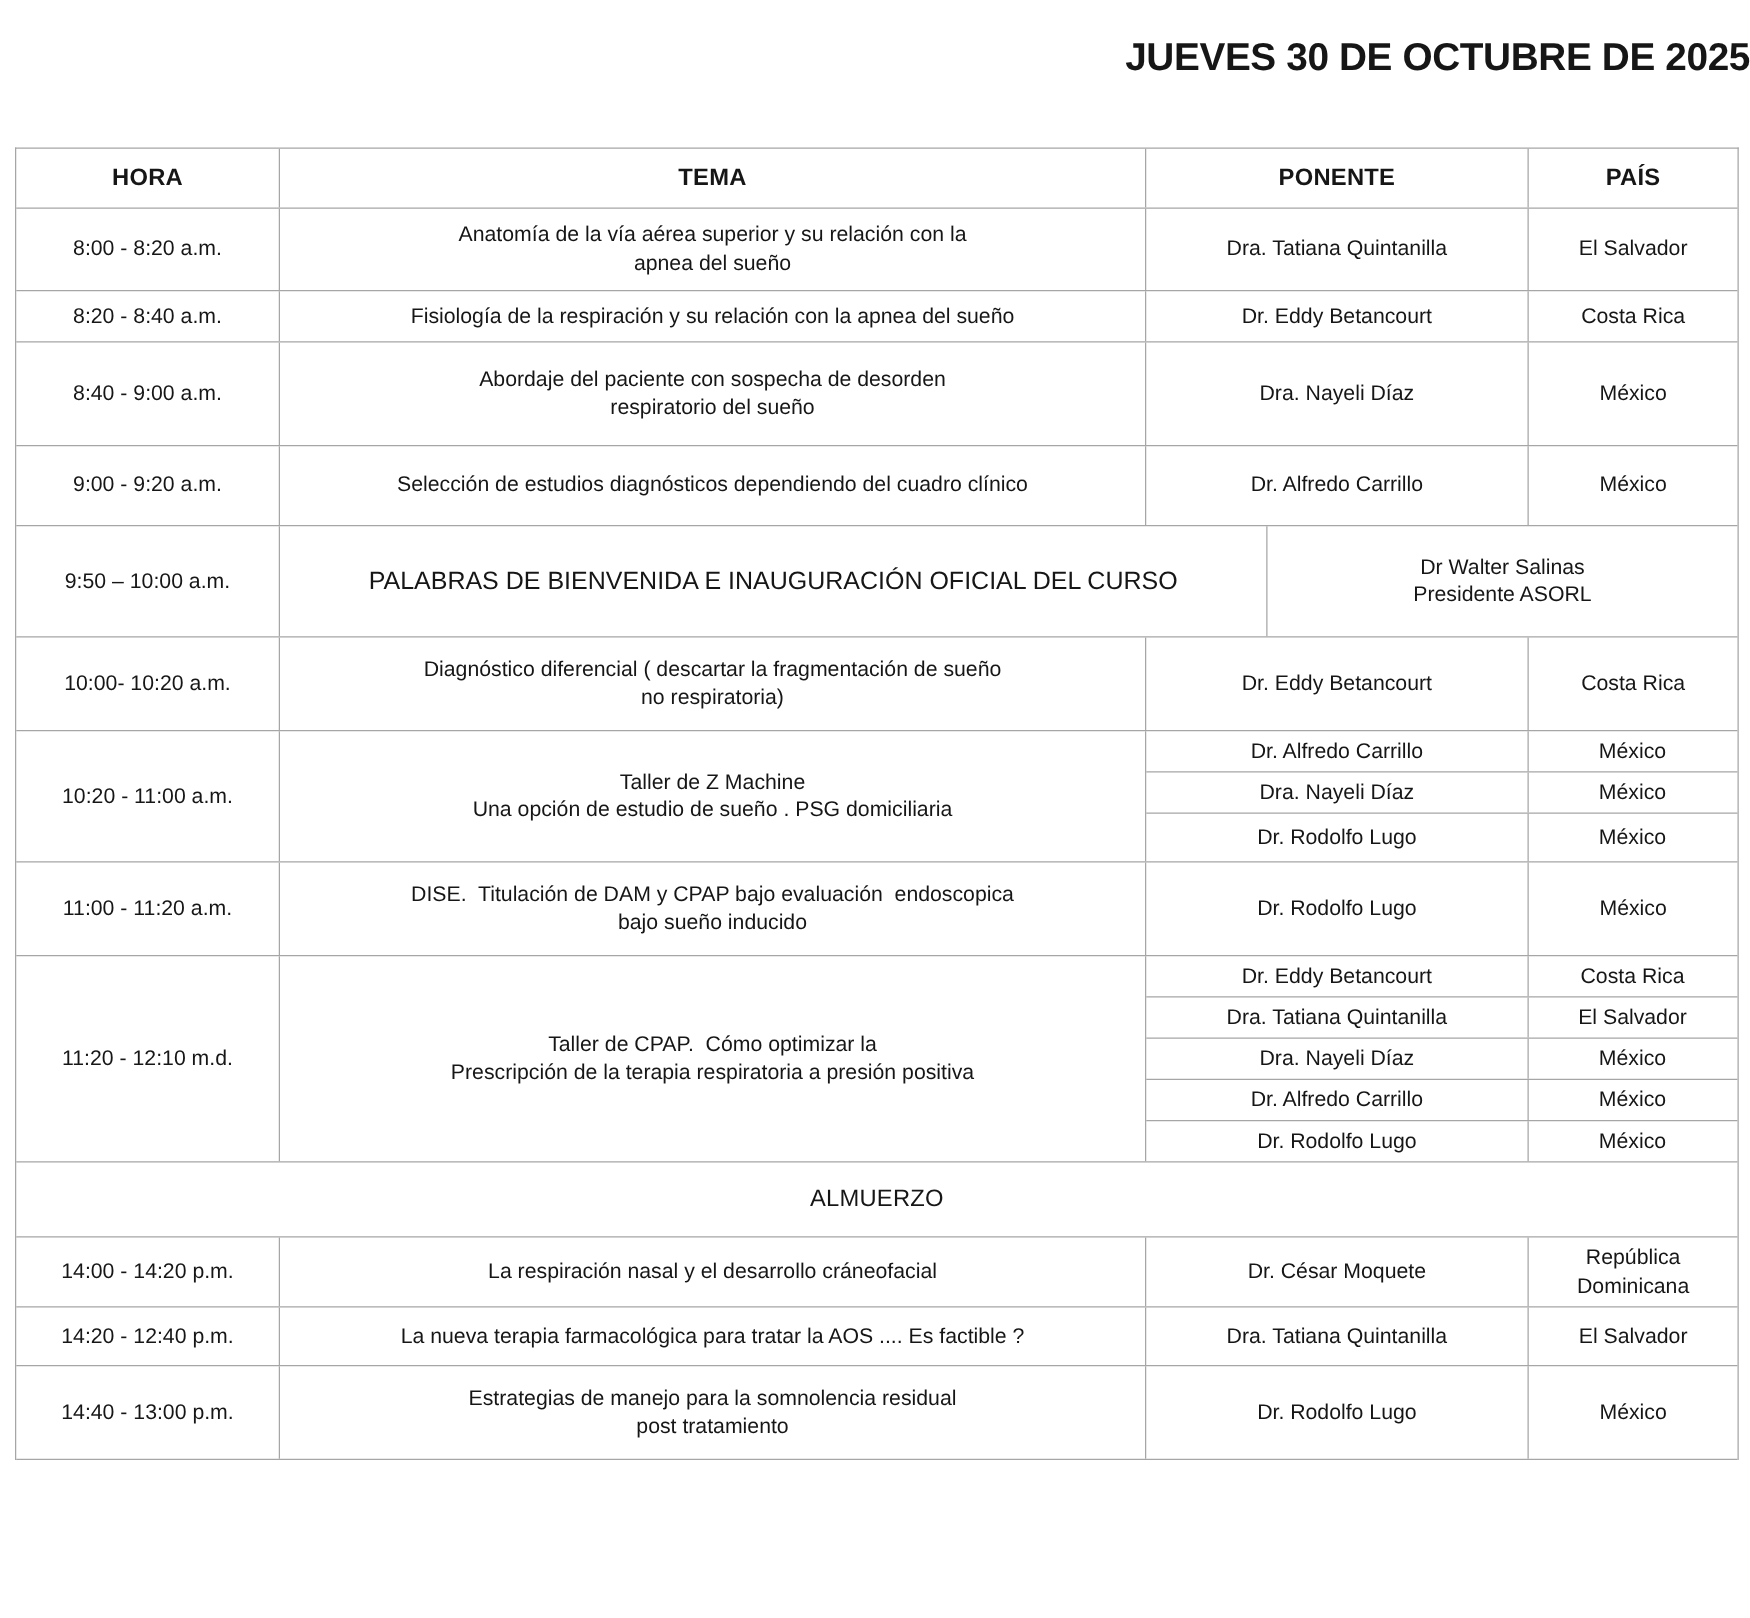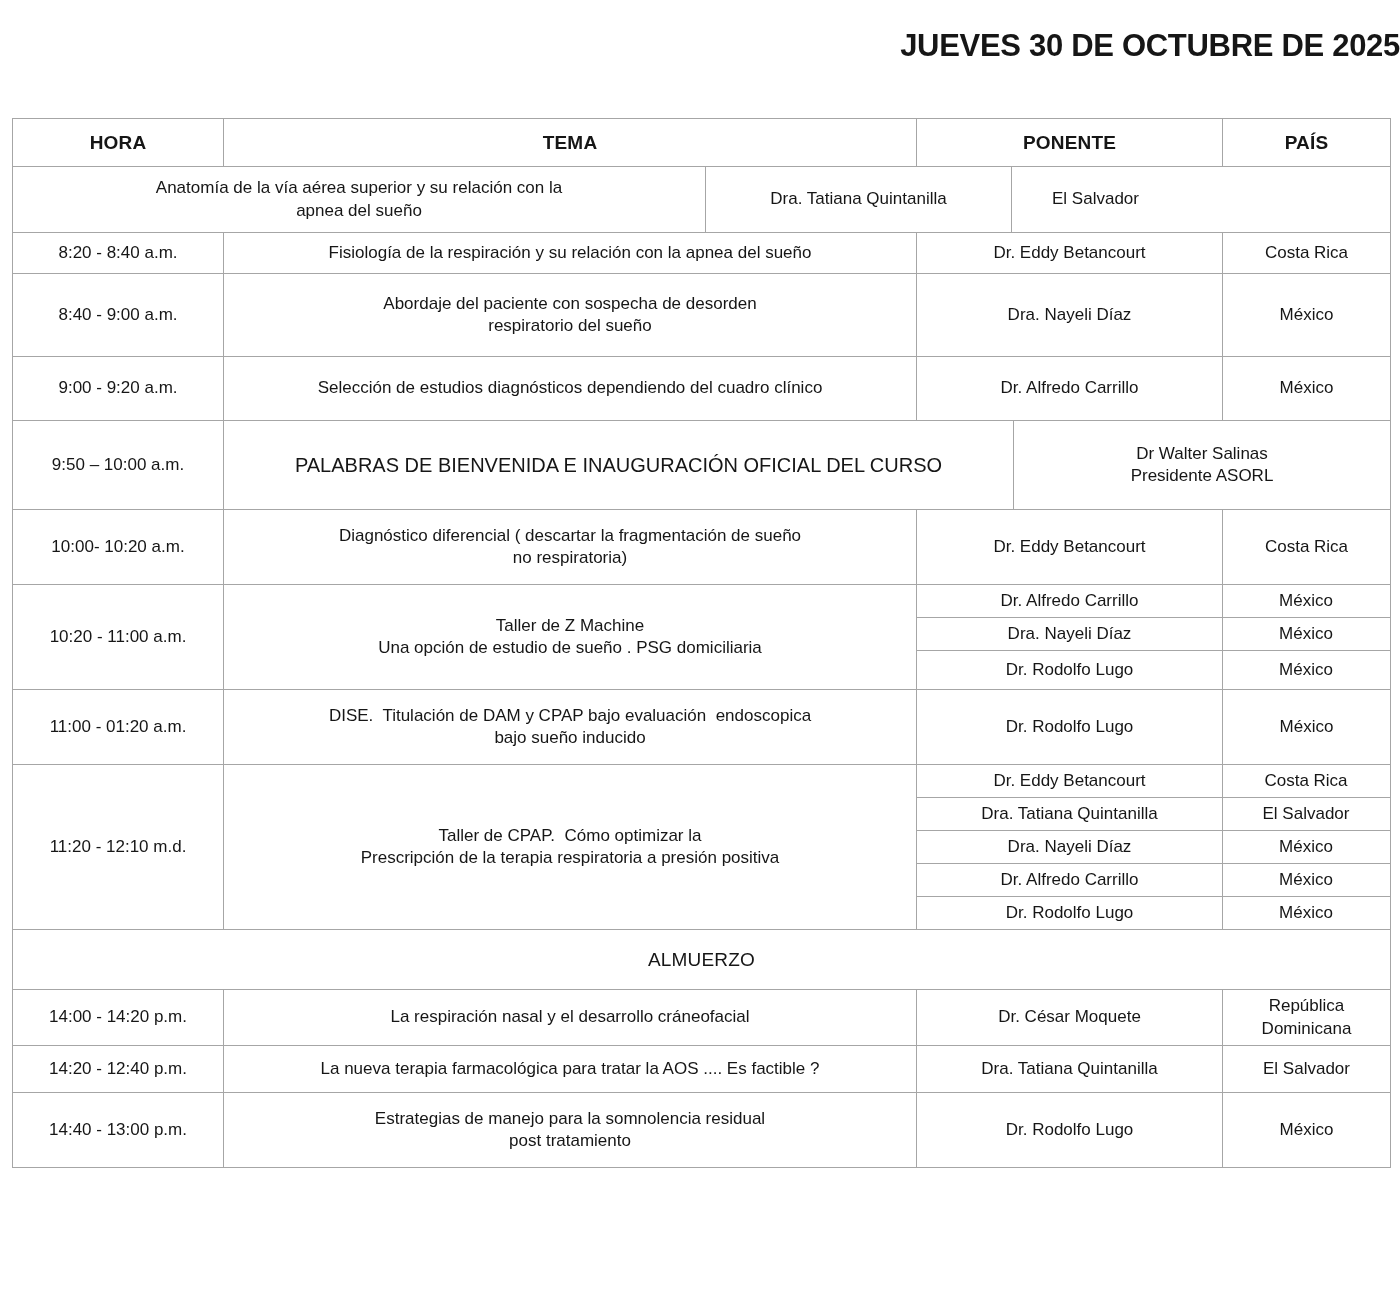--- a/index.html
+++ b/index.html
@@ -44,20 +44,21 @@
 <div class="tbl">
 
   <div class="row" style="height:47px">
     <div class="c hora th">HORA</div>
     <div class="c tema th">TEMA</div>
     <div class="c pon th">PONENTE</div>
     <div class="c pais th last">PAÍS</div>
   </div>
 
   <div class="row" style="height:65px">
+    <div class="c hora">8:00 - 8:20 a.m.</div>
     <div class="c tema">Anatomía de la vía aérea superior y su relación con la
 apnea del sueño</div>
     <div class="c pon">Dra. Tatiana Quintanilla</div>
     <div class="c pais last">El Salvador</div>
   </div>
 
   <div class="row" style="height:40px">
     <div class="c hora">8:20 - 8:40 a.m.</div>
     <div class="c tema">Fisiología de la respiración y su relación con la apnea del sueño</div>
     <div class="c pon">Dr. Eddy Betancourt</div>
@@ -109,21 +110,21 @@
         <div class="c pais last">México</div>
       </div>
       <div class="subrow lastsub" style="flex-grow:1.2">
         <div class="c pon">Dr. Rodolfo Lugo</div>
         <div class="c pais last">México</div>
       </div>
     </div>
   </div>
 
   <div class="row" style="height:74px">
-    <div class="c hora">11:00 - 01:20 a.m.</div>
+    <div class="c hora">11:00 - 11:20 a.m.</div>
     <div class="c tema">DISE.  Titulación de DAM y CPAP bajo evaluación  endoscopica
 bajo sueño inducido</div>
     <div class="c pon">Dr. Rodolfo Lugo</div>
     <div class="c pais last">México</div>
   </div>
 
   <div class="row" style="height:164px">
     <div class="c hora">11:20 - 12:10 m.d.</div>
     <div class="c tema">Taller de CPAP.  Cómo optimizar la
 Prescripción de la terapia respiratoria a presión positiva</div>

